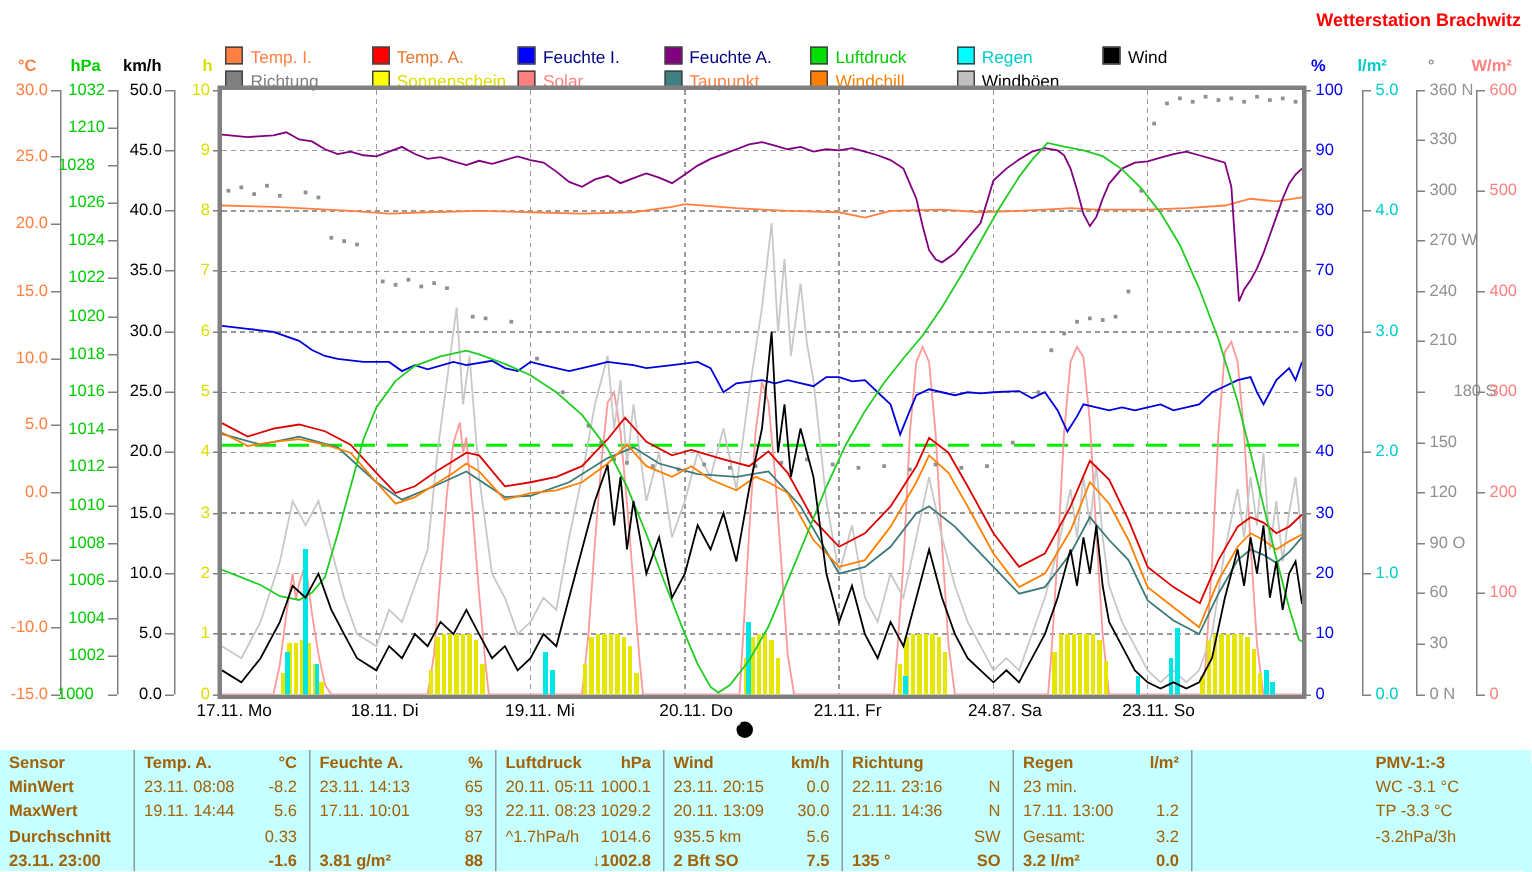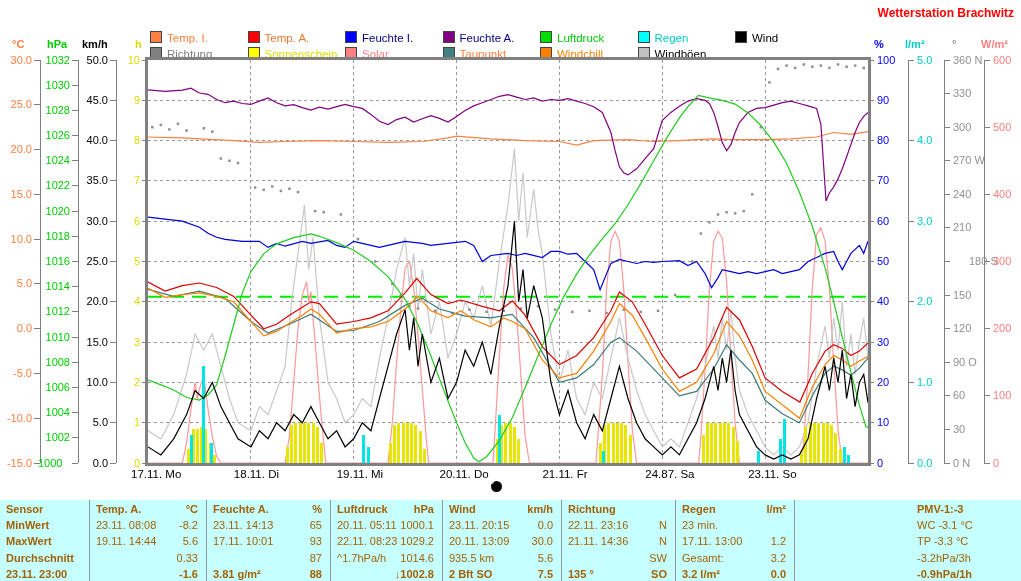--- a/index.html
+++ b/index.html
@@ -96,23 +96,23 @@
       <div class="axis-label" style="top: 230.812px; color: rgb(0, 204, 0); left: 32px; width: 38px; text-align: right;">1018</div>
       <div class="tickmark" style="top: 210.625px; width: 6px; left: 72px;"></div>
       <div class="axis-label" style="top: 205.625px; color: rgb(0, 204, 0); left: 32px; width: 38px; text-align: right;">1020</div>
       <div class="tickmark" style="top: 185.438px; width: 6px; left: 72px;"></div>
       <div class="axis-label" style="top: 180.438px; color: rgb(0, 204, 0); left: 32px; width: 38px; text-align: right;">1022</div>
       <div class="tickmark" style="top: 160.25px; width: 6px; left: 72px;"></div>
       <div class="axis-label" style="top: 155.25px; color: rgb(0, 204, 0); left: 32px; width: 38px; text-align: right;">1024</div>
       <div class="tickmark" style="top: 135.062px; width: 6px; left: 72px;"></div>
       <div class="axis-label" style="top: 130.062px; color: rgb(0, 204, 0); left: 32px; width: 38px; text-align: right;">1026</div>
       <div class="tickmark" style="top: 109.875px; width: 6px; left: 72px;"></div>
-      <div class="axis-label" style="top: 104.875px; color: rgb(0, 204, 0); left: 32px; width: 38px; text-align: right;">1028</div>
+      <div class="axis-label" style="top: 104.875px; color: rgb(0, 204, 0); left: 32px; width: 38px; text-align: center;">1028</div>
       <div class="tickmark" style="top: 84.6875px; width: 6px; left: 72px;"></div>
-      <div class="axis-label" style="top: 79.6875px; color: rgb(0, 204, 0); left: 32px; width: 38px; text-align: right;">1030</div>
+      <div class="axis-label" style="top: 79.6875px; color: rgb(0, 204, 0); left: 32px; width: 38px; text-align: right;">1210</div>
       <div class="tickmark" style="top: 59.5px; width: 6px; left: 72px;"></div>
       <div class="axis-label" style="top: 54.5px; color: rgb(0, 204, 0); left: 32px; width: 38px; text-align: right;">1032</div>
       <div class="unit-h" style="left: 82px; color: rgb(0, 0, 0);">km/h</div>
       <div class="axis-line" style="left: 116px; top: 60px; height: 403px;"></div>
       <div class="tickmark" style="top: 462.5px; width: 6px; left: 110px;"></div>
       <div class="axis-label" style="top: 457.5px; color: rgb(0, 0, 0); left: 70px; width: 38px; text-align: right;">0.0</div>
       <div class="tickmark" style="top: 422.2px; width: 6px; left: 110px;"></div>
       <div class="axis-label" style="top: 417.2px; color: rgb(0, 0, 0); left: 70px; width: 38px; text-align: right;">5.0</div>
       <div class="tickmark" style="top: 381.9px; width: 6px; left: 110px;"></div>
       <div class="axis-label" style="top: 376.9px; color: rgb(0, 0, 0); left: 70px; width: 38px; text-align: right;">10.0</div>
@@ -557,20 +557,16 @@
           <span></span>
         </div>
         <div class="wrow">
           <span>TP -3.3 °C</span>
           <span></span>
         </div>
         <div class="wrow">
           <span>-3.2hPa/3h</span>
           <span></span>
         </div>
-        <div class="wrow last">
-          <span>-0.9hPa/1h</span>
-          <span></span>
-        </div>
       </div>
     </div>
 
 </div>
 
 </body></html>

